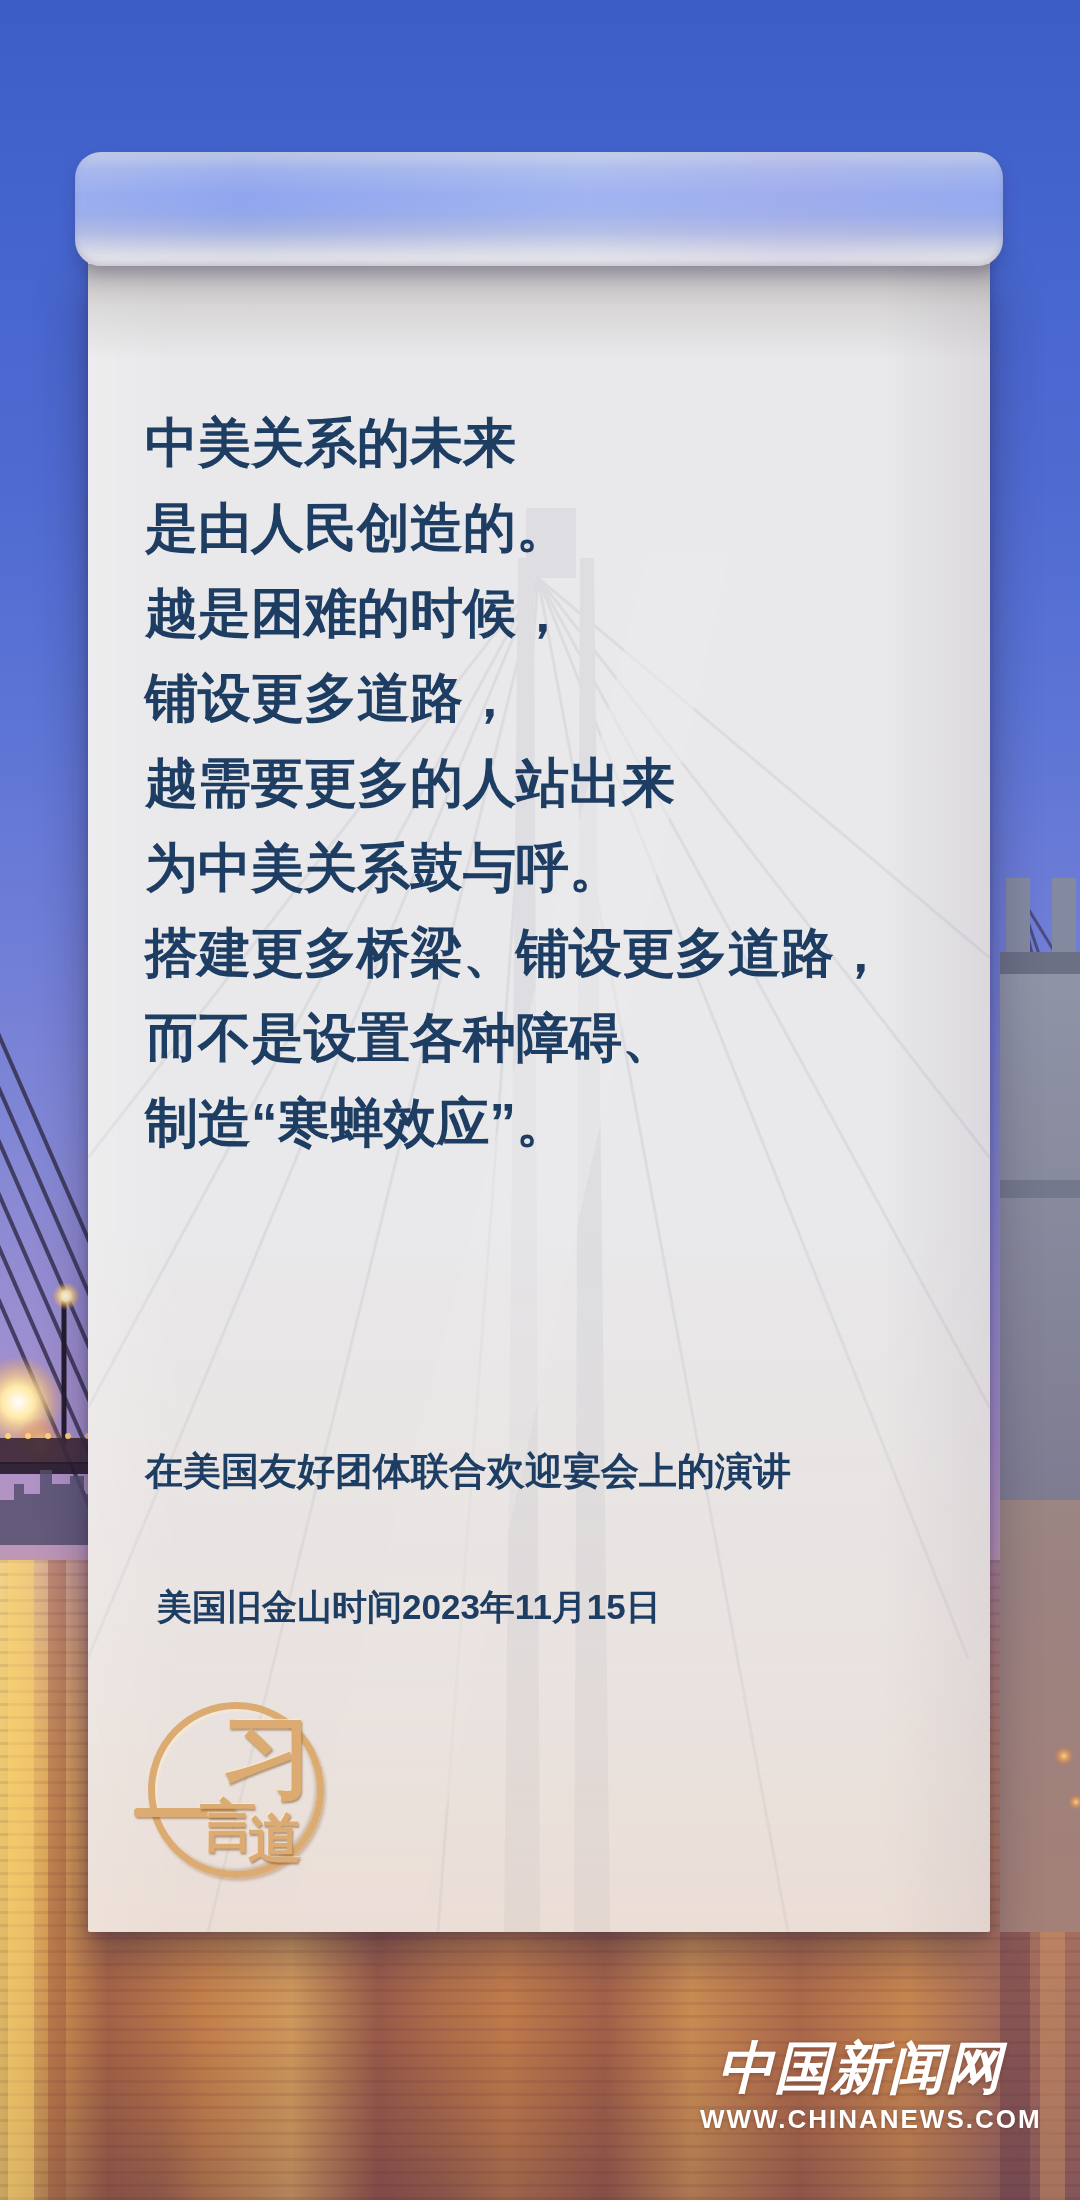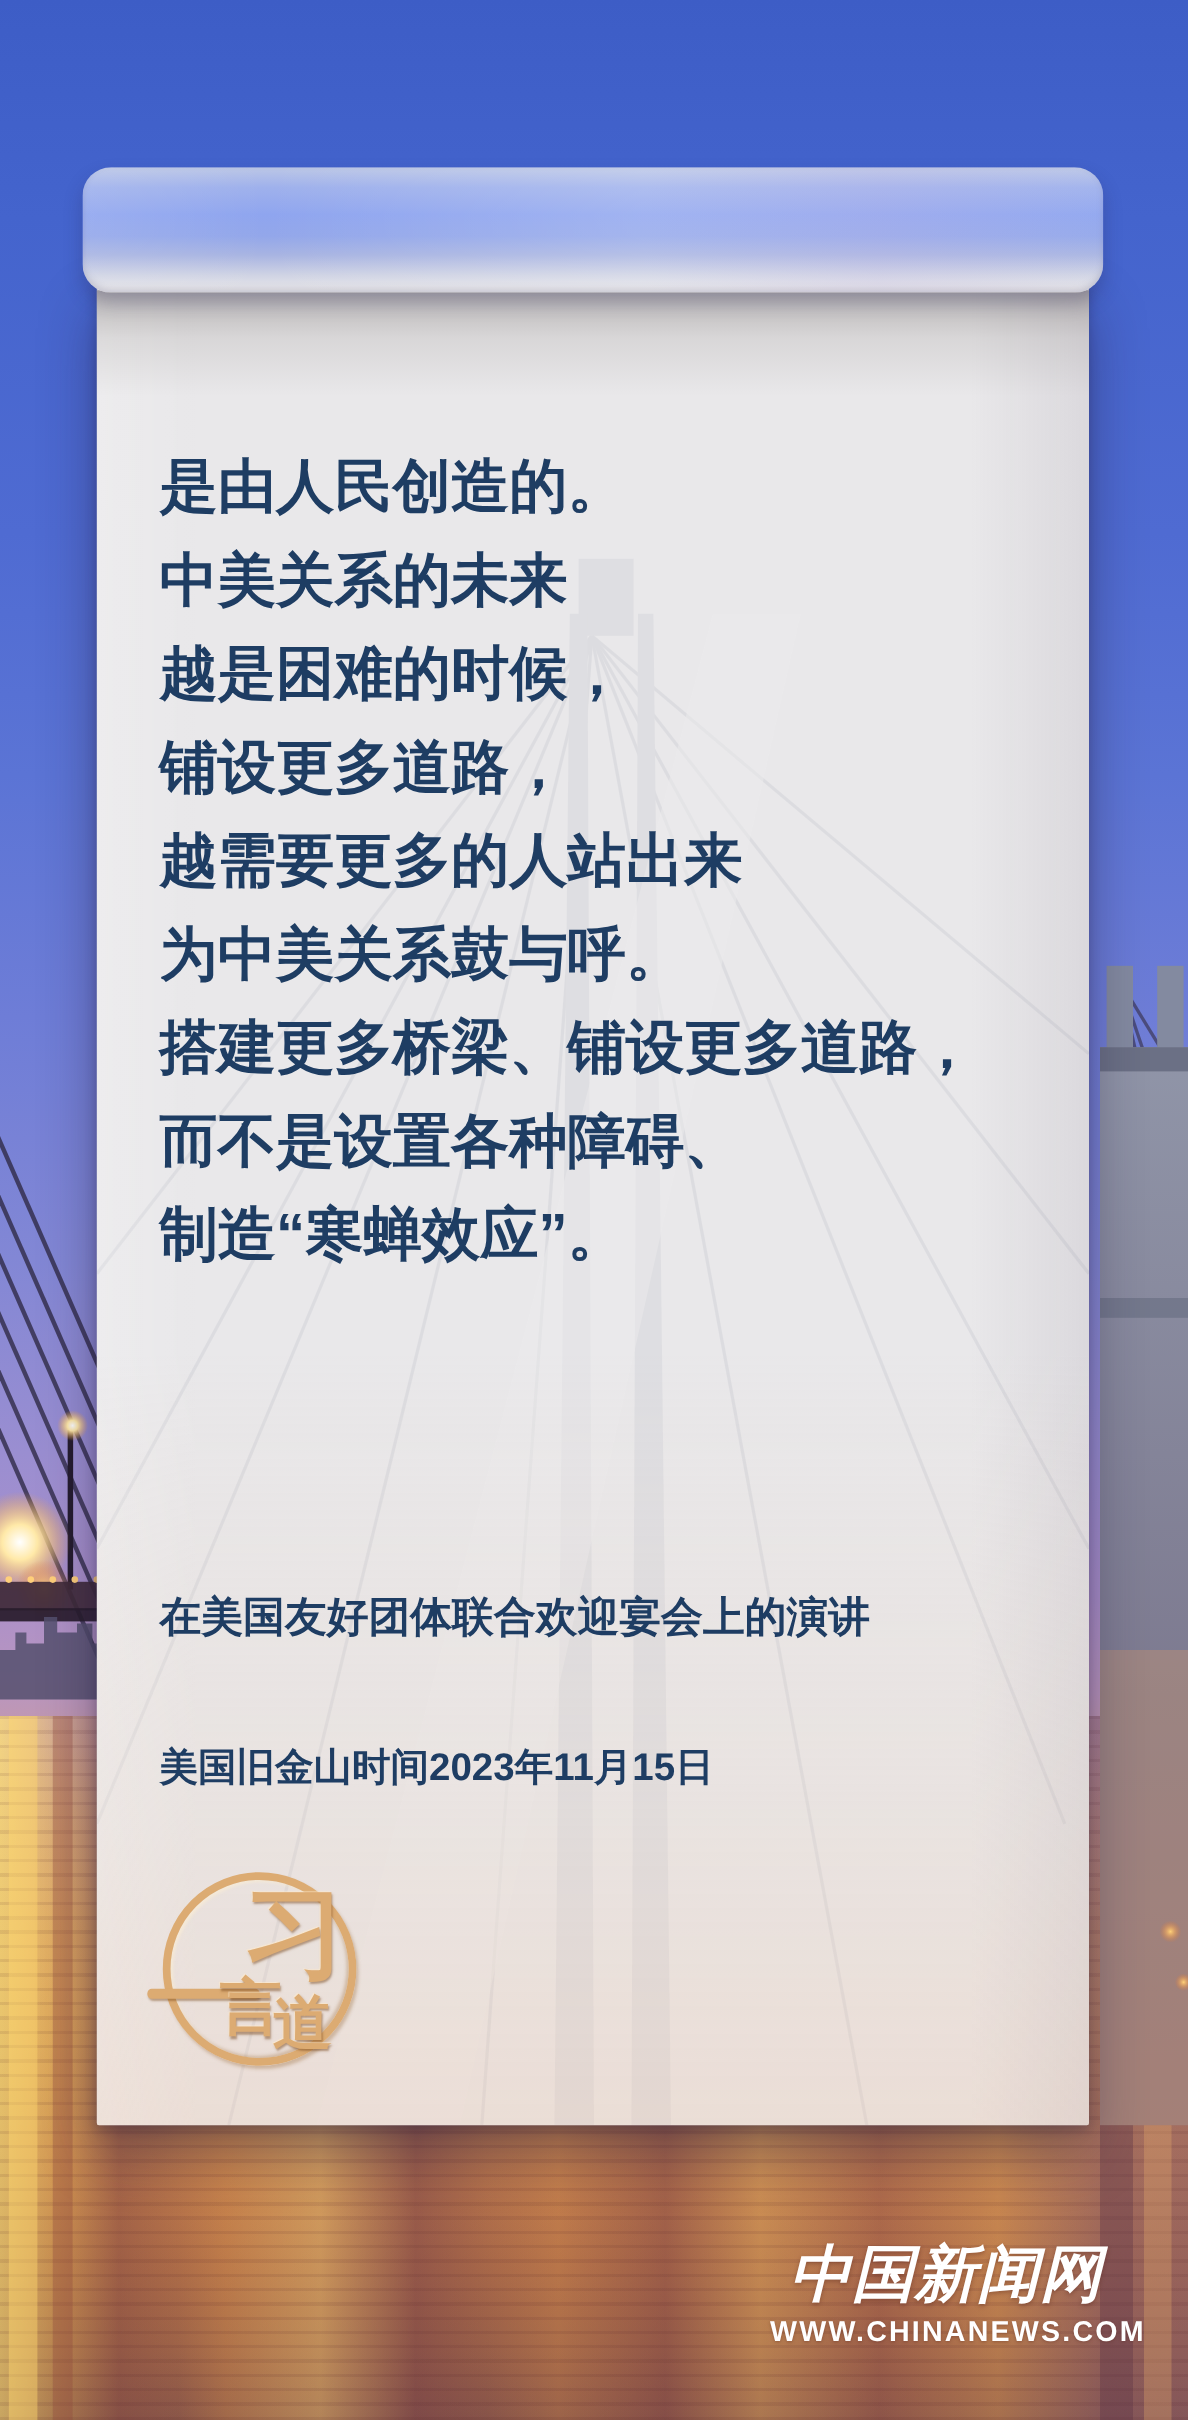--- a/index.html
+++ b/index.html
@@ -60,21 +60,21 @@
   .quote{
     position:absolute;left:145px;top:400px;width:800px;
     font-size:53px;line-height:85px;font-weight:700;color:#1e3d63;
     letter-spacing:0;
   }
   .attribution{
     position:absolute;left:145px;top:1440px;width:800px;
     font-size:38px;line-height:62px;font-weight:700;color:#1e3d63;
   }
   .datetime{
-    position:absolute;left:145px;top:1582px;width:800px;
+    position:absolute;left:157px;top:1582px;width:800px;
     font-size:35px;line-height:50px;font-weight:700;color:#1e3d63;
   }
   
   .seal{position:absolute;left:148px;top:1702px;width:176px;height:176px;color:#dcab72;}
   .seal-circle{
     position:absolute;left:0;top:0;width:162px;height:162px;border:7px solid #dcab72;border-radius:50%;
     box-shadow:2px 3px 3px rgba(140,85,30,.30), inset 2px 2px 3px rgba(255,240,210,.55), inset -2px -2px 3px rgba(150,95,40,.30);
   }
   .seal-char{position:absolute;font-family:"DejaVu Serif",serif;font-weight:700;
     text-shadow:1px 2px 2px rgba(120,70,25,.50), -1px -1px 1px rgba(255,235,205,.65);}
@@ -193,22 +193,22 @@
       <path d="M492,300 L486,1674 L522,1674 L506,300 Z" fill="#9aa0ae"></path>
       <polygon points="200,1674 560,300 640,300 330,1674" fill="#ffffff" opacity="0.5"></polygon>
     </svg>
     <div class="sheet-tint"></div>
     <div class="sheet-top-shadow"></div>
   </div>
 
   <div class="roll"></div>
 
   <div class="quote">
+    <div>中美关系的未来</div>
     <div>是由人民创造的。</div>
-    <div>中美关系的未来</div>
     <div>越是困难的时候，</div>
     <div>铺设更多道路，</div>
     <div>越需要更多的人站出来</div>
     <div>为中美关系鼓与呼。</div>
     <div>搭建更多桥梁、铺设更多道路，</div>
     <div>而不是设置各种障碍、</div>
     <div>制造“寒蝉效应”。</div>
   </div>
 
   <div class="attribution">

